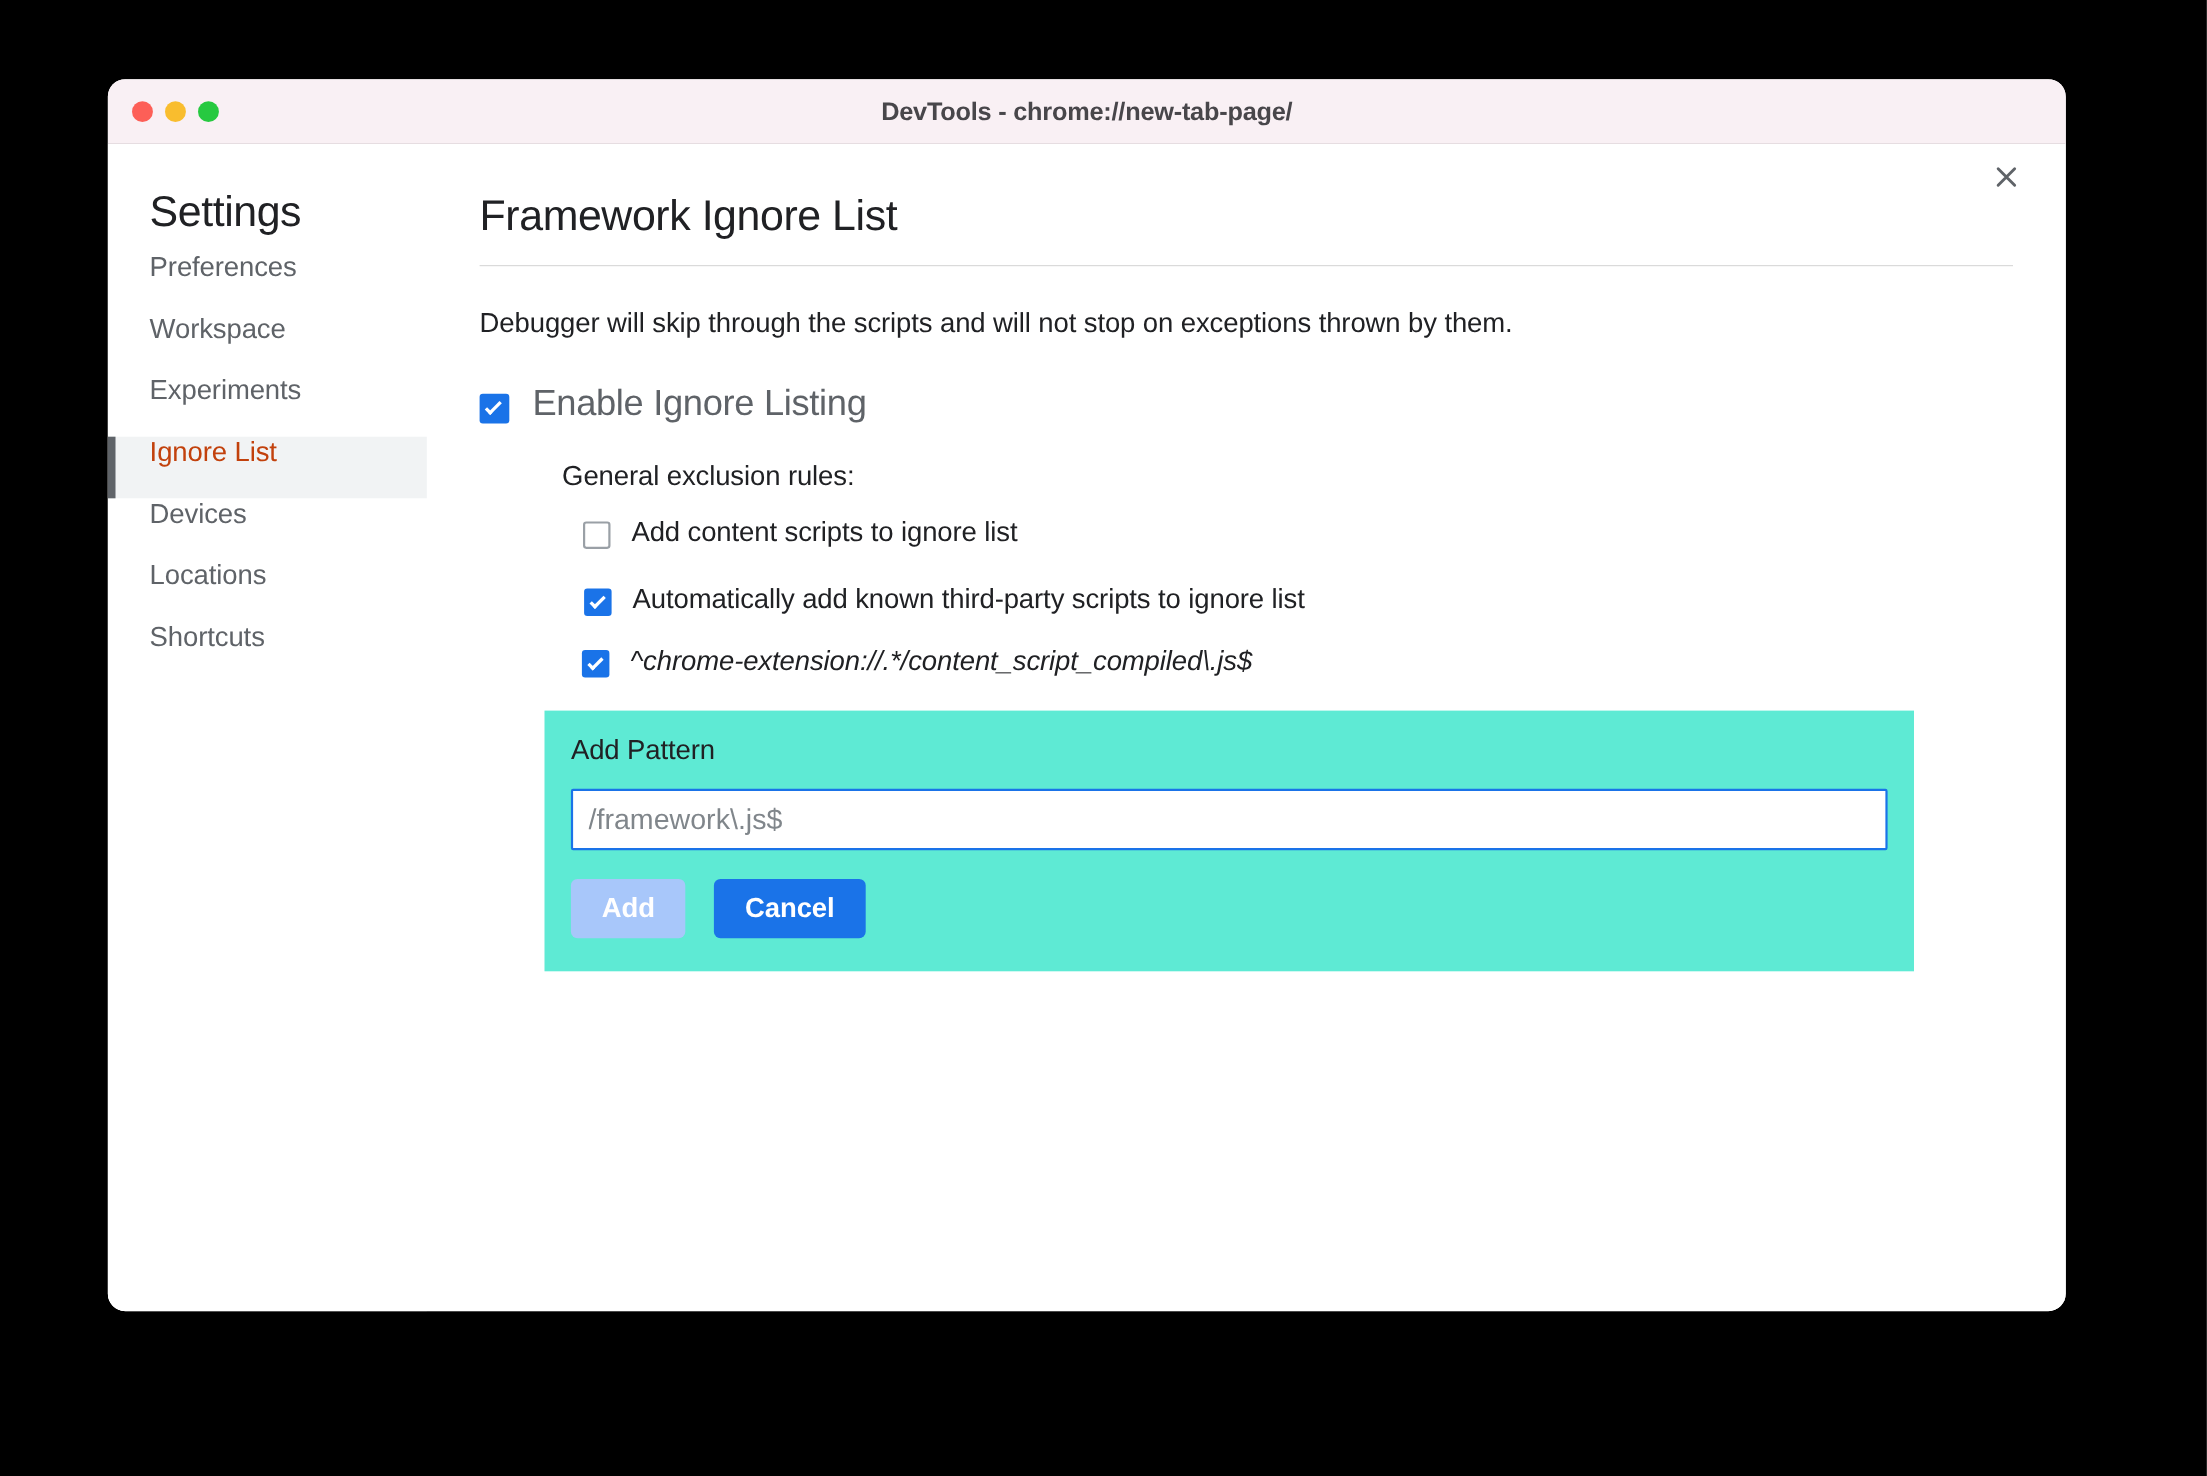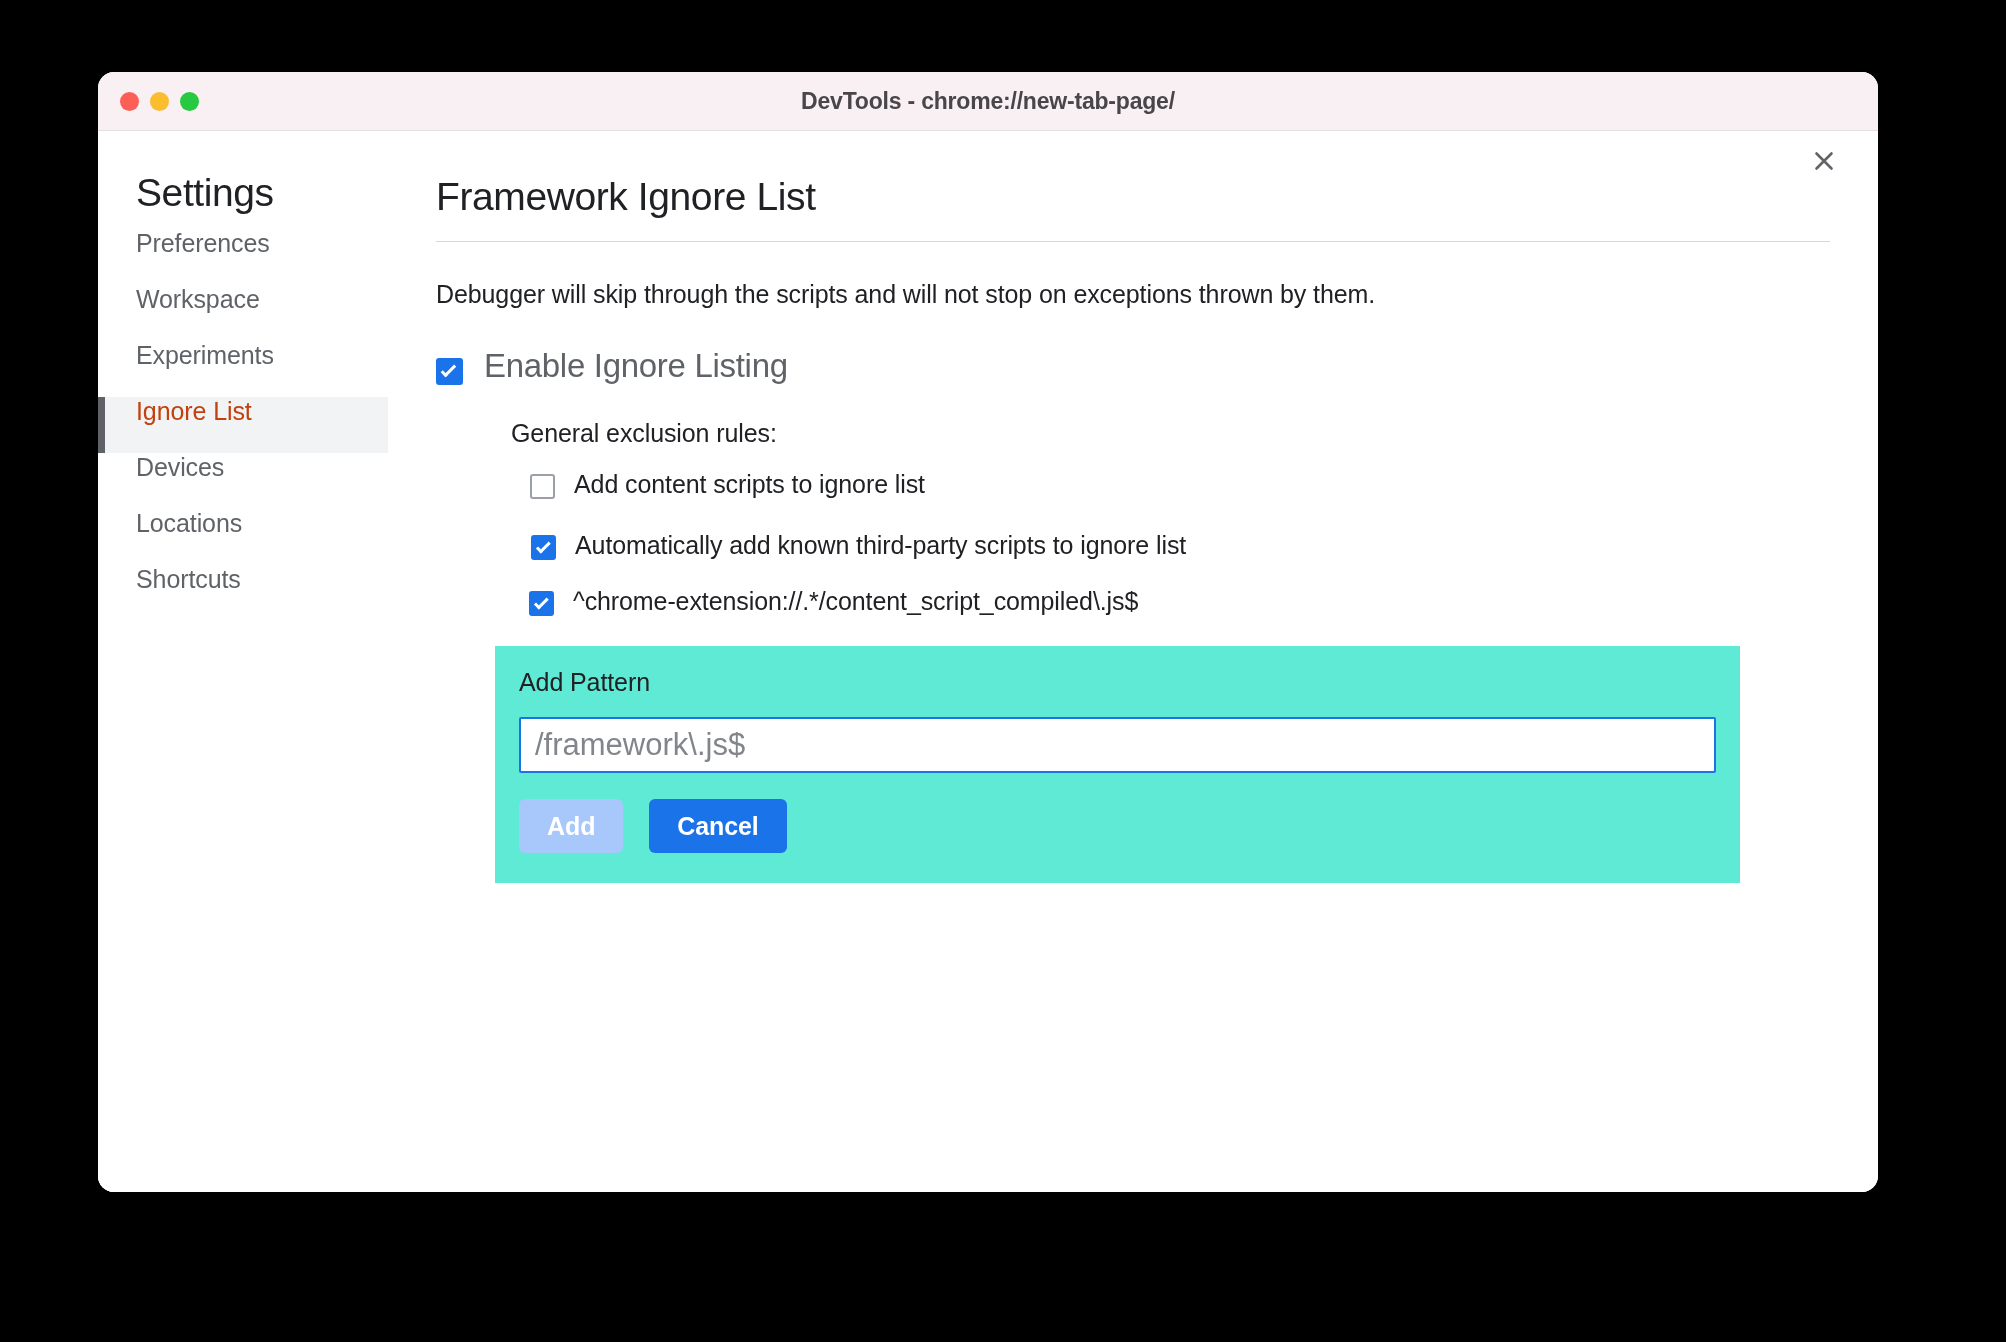--- a/index.html
+++ b/index.html
@@ -217,21 +217,21 @@
   .sub-row .cb { width: 25px; height: 25px; }
   .sub-row .cb-text {
     font-size: 25px;
     color: #202124;
     margin-left: 19px;
     letter-spacing: -0.1px;
   }
   #content-scripts-row { margin-left: 19px; }
   #third-party-row     { margin-left: 20px; margin-top: 32px; }
   #custom-label        { margin-top: 48px; display: block; }
-  #custom-pattern-row  { margin-left: 18px; margin-top: 27px; }
+  #custom-pattern-row  { margin-left: 18px; margin-top: 27px; font-style: italic; }
 
   
   #add-pattern-panel {
     margin-top: 30px;
     margin-left: -16px;
     width: 1245px;
     background: #5eead4;
     padding: 22px 24px 30px 24px;
     box-sizing: border-box;
   }
@@ -240,21 +240,21 @@
     color: #202124;
     margin-bottom: 20px;
     letter-spacing: -0.1px;
   }
   #pattern-input {
     display: block;
     width: 100%;
     box-sizing: border-box;
     height: 56px;
     font-family: "Liberation Sans", sans-serif;
-    font-size: 31px;
+    font-size: 26px;
     color: #202124;
     padding: 0 14px;
     background: #ffffff;
     border: 2px solid #1a73e8;
     border-radius: 2px;
     outline: none;
   }
   #pattern-input::placeholder {
     color: #80868b;
     opacity: 1;

